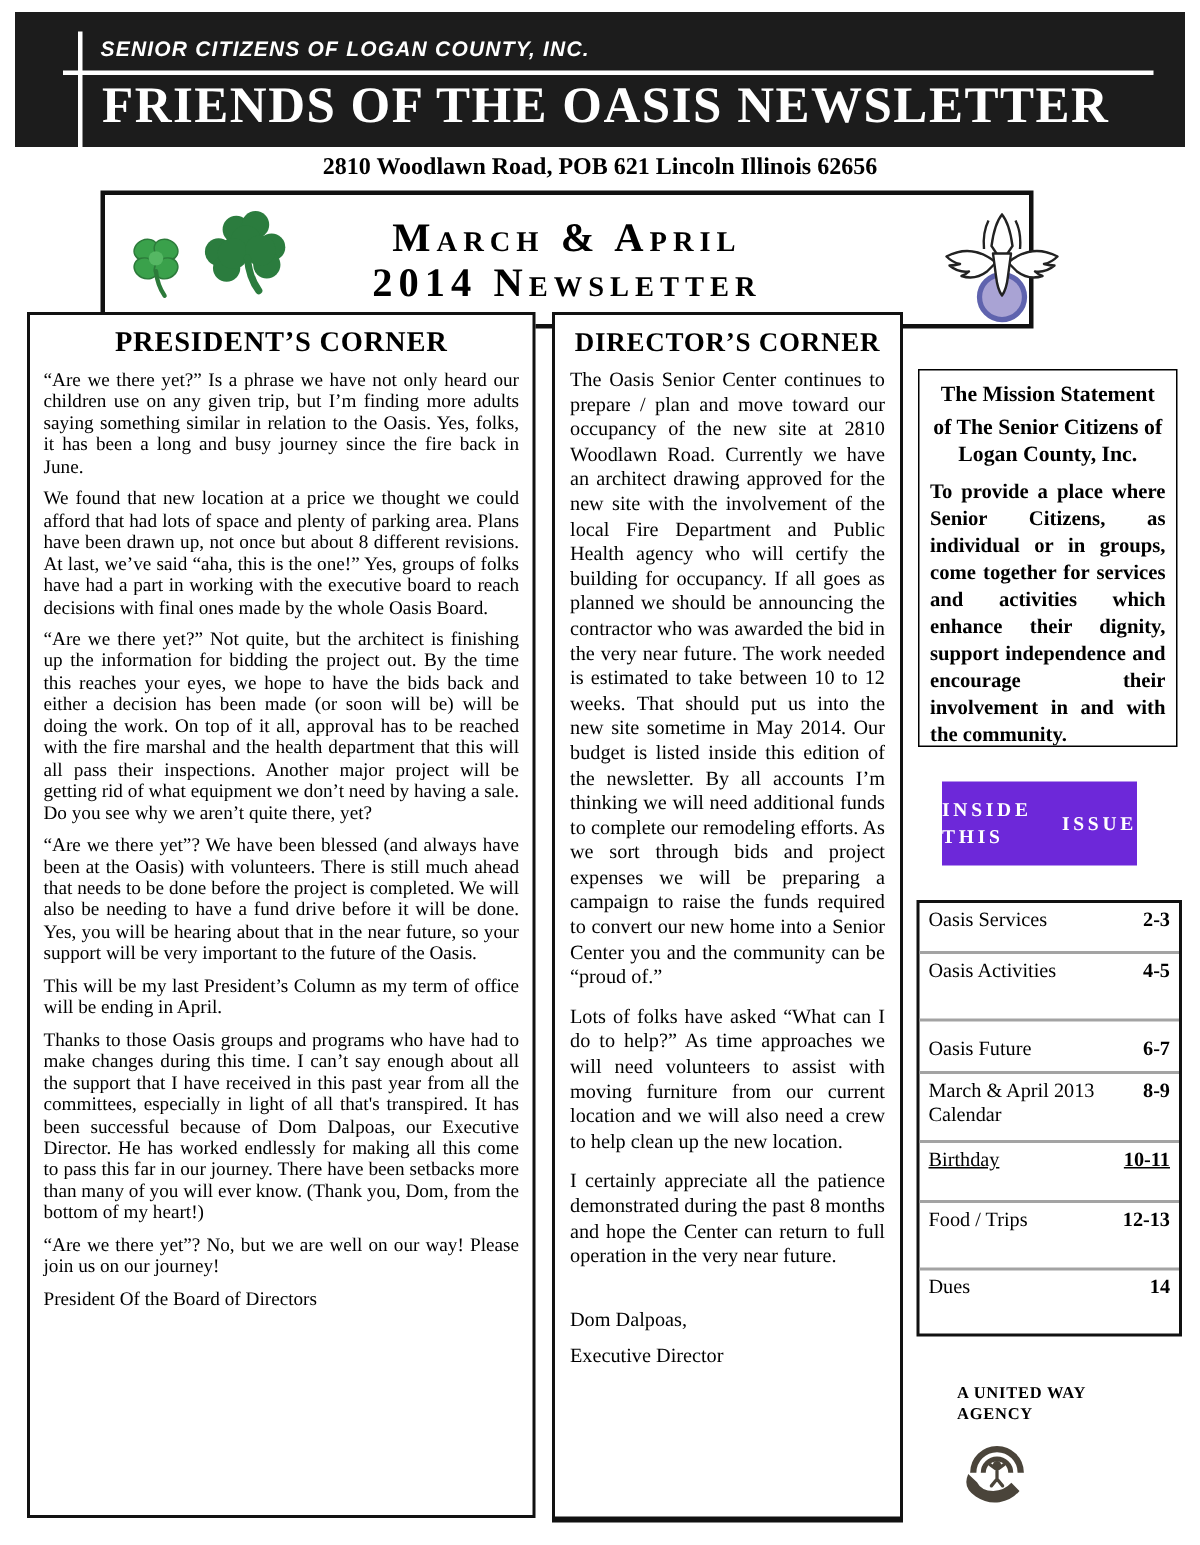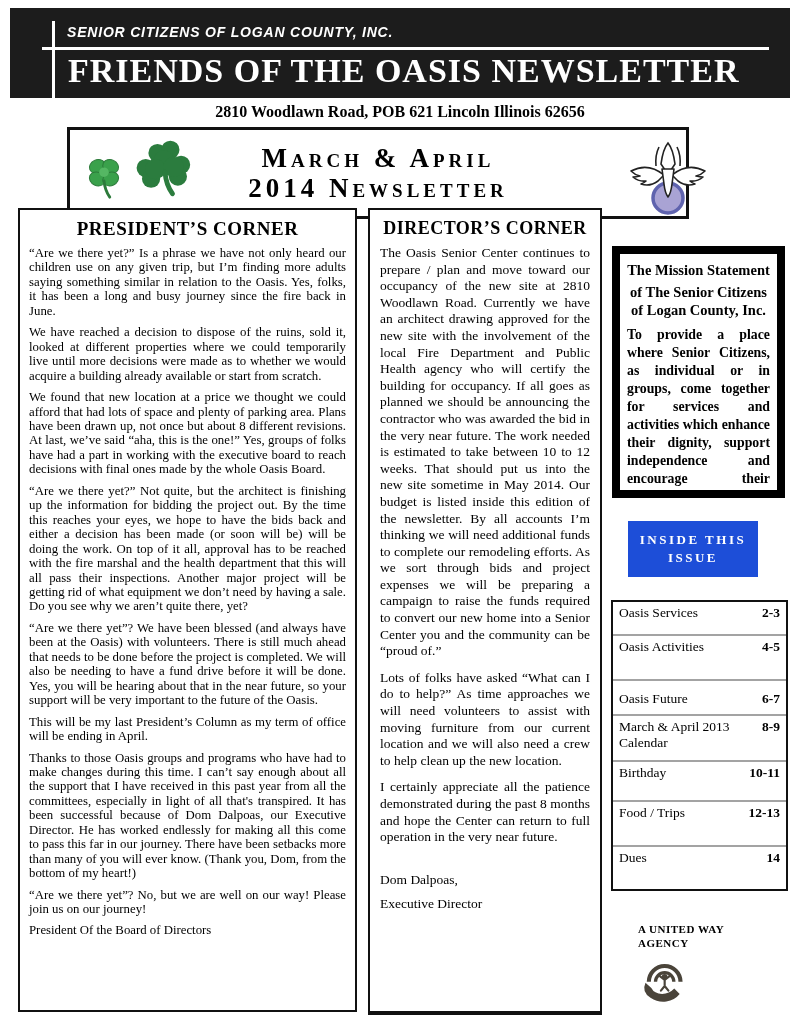--- a/index.html
+++ b/index.html
@@ -39,36 +39,36 @@
 
   .director-box { position:absolute; left:368px; top:208px; width:234px; height:807px;
                   border:2px solid #111; border-bottom-width:4px; padding:6px 10px; overflow:hidden; background:#fff; }
   .director-box .corner-title { font-size:18px; }
   .director-box p { font-size:13.5px; line-height:1.23; text-align:justify; margin-bottom:10px; }
   .director-box p.sig { margin-top:26px; margin-bottom:8px; text-align:left; }
   .director-box p.sig2 { text-align:left; }
 
   
   .mission-box { position:absolute; left:612px; top:246px; width:173px; height:252px;
-                 border:8px solid #000000; padding:8px 7px; overflow:hidden; background:#fff; }
+                 border:1px solid #000000; padding:8px 7px; overflow:hidden; background:#fff; }
   .mission-h1 { text-align:center; font-weight:700; font-size:14.5px; margin-bottom:5px; }
   .mission-h2 { text-align:center; font-weight:700; font-size:14.5px; line-height:1.22; margin-bottom:7px; }
   .mission-body { font-weight:700; font-size:13.8px; line-height:1.3; text-align:justify; }
 
-  .inside-box { position:absolute; left:628px; top:521px; width:130px; height:56px; background:#1d4ed8;
-                color:#fff; display:flex; flex-direction:column; align-items:center; justify-content:center; }
+  .inside-box { position:absolute; left:628px; top:521px; width:130px; height:56px; background:#6d28d9;
+                color:#fff; display:flex; align-items:center; justify-content:center; }
   .inside-line { font-weight:700; font-size:13px; letter-spacing:2.5px; line-height:1.35; }
 
   .toc { position:absolute; left:611px; top:600px; width:177px; border:2px solid #111; background:#fff; }
   .toc-row { display:flex; justify-content:space-between; align-items:flex-start;
              border-bottom:2px solid #a3a3a3; padding:3px 6px 0 6px; }
   .toc-row:last-child { border-bottom:none; }
   .toc-row:nth-child(1){ min-height:34px; } .toc-row:nth-child(2){ min-height:45px; }
   .toc-row:nth-child(3){ min-height:35px;align-items:center; } .toc-row:nth-child(4){ min-height:46px; }
-  .toc-row:nth-child(5){ min-height:40px; } .toc-row:nth-child(6){ min-height:45px; }
+  .toc-row:nth-child(5){ min-height:40px;text-decoration:underline; } .toc-row:nth-child(6){ min-height:45px; }
   .toc-row:nth-child(7){ min-height:42px; }
   .toc-label { font-size:13.5px; line-height:1.22; max-width:118px; }
   .toc-pages { font-size:13.5px; font-weight:700; }
 
   .uw { position:absolute; left:638px; top:922px; width:180px; text-align:left; }
   .uw-text { font-weight:700; font-size:11px; line-height:1.3; letter-spacing:.5px; }
   .uw-logo { margin-top:3px; }
 </style>
 </head>
 <body>
@@ -127,21 +127,20 @@
       <path d="M52 25 q1 -11 -3 -19" fill="none" stroke="#222" stroke-width="1.6"></path>
       <path d="M36 34 Q20 21 3 30 q4 4 9 5 q-4 1 -7 1 q6 5 13 4 q-2 2 -5 3 q9 3 17 -3 z" fill="#fff" stroke="#222" stroke-width="1.6" stroke-linejoin="round"></path>
       <path d="M44 34 Q60 21 77 30 q-4 4 -9 5 q4 1 7 1 q-6 5 -13 4 q2 2 5 3 q-9 3 -17 -3 z" fill="#fff" stroke="#222" stroke-width="1.6" stroke-linejoin="round"></path>
       <path d="M34 28 h12 l-2 15 q-1 9 -4 13 q-3 -4 -4 -13 z" fill="#fff" stroke="#222" stroke-width="1.6" stroke-linejoin="round"></path>
     </svg>
   </span>
 
   <div class="president-box">
     <div class="corner-title">PRESIDENT’S CORNER</div>
     <p>“Are we there yet?”  Is a phrase we have not only heard our children use on any given trip, but I’m finding more adults saying something similar in relation to the Oasis.  Yes, folks, it has been a long and busy journey since the fire back in June.</p>
-    <p>We have reached a decision to dispose of the ruins, sold it, looked at different properties where we could temporarily live until more decisions were made as to whether we would acquire a building already available or start from scratch.</p>
     <p>We found that new location at a price we thought we could afford that had lots of space and plenty of parking area.  Plans have been drawn up, not once but about 8 different revisions.  At last, we’ve said “aha, this is the one!”  Yes, groups of folks have had a part in working with the executive board to reach decisions with final ones made by the whole Oasis Board.</p>
     <p>“Are we there yet?”  Not quite, but the architect is finishing up the information for bidding the project out.  By the time this reaches your eyes, we hope to have the bids back and either a decision has been made (or soon will be) will be doing the work.  On top of it all, approval has to be reached with the fire marshal and the health department that this will all pass their inspections.  Another major project will be getting rid of what equipment we don’t need by having a sale.  Do you see why we aren’t quite there, yet?</p>
     <p>“Are we there yet”?  We have been blessed (and always have been at the Oasis) with volunteers.  There is still much ahead that needs to be done before the project is completed.  We will also be needing to have a fund drive before it will be done.  Yes, you will be hearing about that in the near future, so your support will be very important to the future of the Oasis.</p>
     <p>This will be my last President’s Column as my term of office will be ending in April.</p>
     <p>Thanks to those Oasis groups and programs who have had to make changes during this time.  I can’t say enough about all the support that I have received in this past year from all the committees, especially in light of all that's transpired.  It has been successful because of Dom Dalpoas, our Executive Director.  He has worked endlessly for making all this come to pass this far in our journey.  There have been setbacks more than many of you will ever know. (Thank you, Dom, from the bottom of my heart!)</p>
     <p>“Are we there yet”?  No, but we are well on our way!  Please join us on our journey!</p>
     <p class="sig2">President Of the Board of Directors</p>
   </div>
 
   <div class="director-box">

